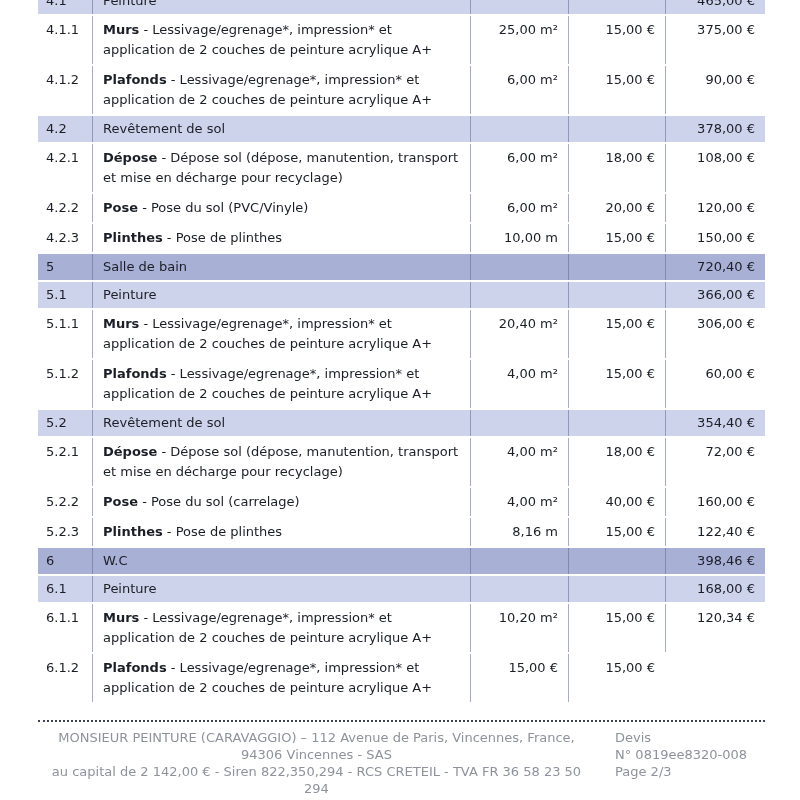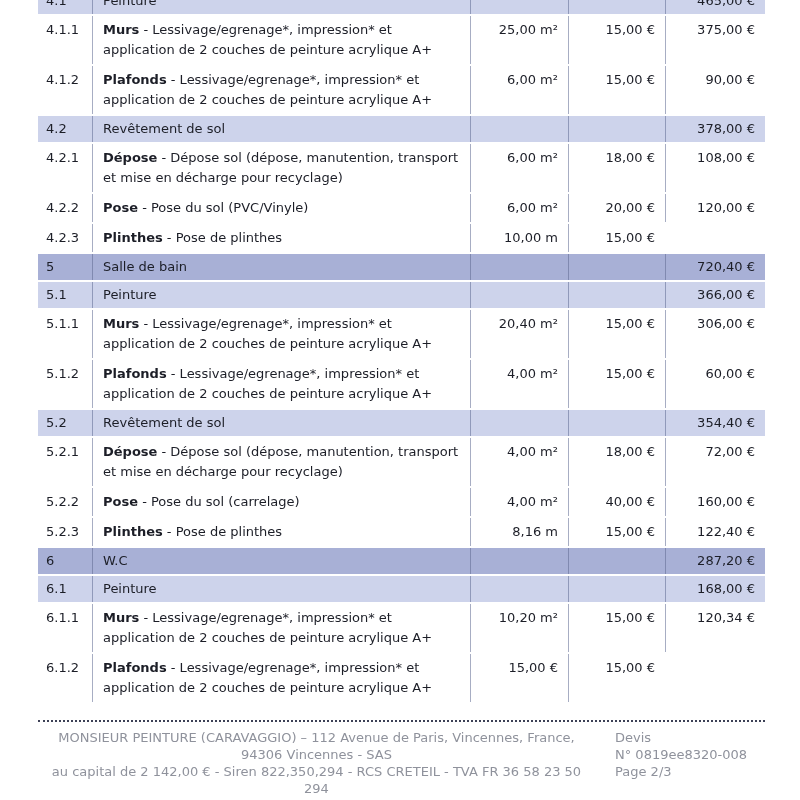--- a/index.html
+++ b/index.html
@@ -87,20 +87,21 @@
     <div class="cell qty">6,00 m²</div>
     <div class="cell unit">20,00 €</div>
     <div class="cell total">120,00 €</div>
   </div>
 
   <div class="row item">
     <div class="cell num">4.2.3</div>
     <div class="cell desc"><span class="lead">Plinthes</span><span class="rest"> - Pose de plinthes</span></div>
     <div class="cell qty">10,00 m</div>
     <div class="cell unit">15,00 €</div>
+    <div class="cell total">150,00 €</div>
   </div>
 
   <div class="row section">
     <div class="cell num">5</div>
     <div class="cell desc"><span class="lead"></span><span class="rest">Salle de bain</span></div>
     <div class="cell qty"></div>
     <div class="cell unit"></div>
     <div class="cell total">720,40 €</div>
   </div>
 
@@ -158,21 +159,21 @@
     <div class="cell qty">8,16 m</div>
     <div class="cell unit">15,00 €</div>
     <div class="cell total">122,40 €</div>
   </div>
 
   <div class="row section">
     <div class="cell num">6</div>
     <div class="cell desc"><span class="lead"></span><span class="rest">W.C</span></div>
     <div class="cell qty"></div>
     <div class="cell unit"></div>
-    <div class="cell total">287,20 €</div>
+    <div class="cell total">398,46 €</div>
   </div>
 
   <div class="row subsection">
     <div class="cell num">6.1</div>
     <div class="cell desc"><span class="lead"></span><span class="rest">Peinture</span></div>
     <div class="cell qty"></div>
     <div class="cell unit"></div>
     <div class="cell total">168,00 €</div>
   </div>
 

